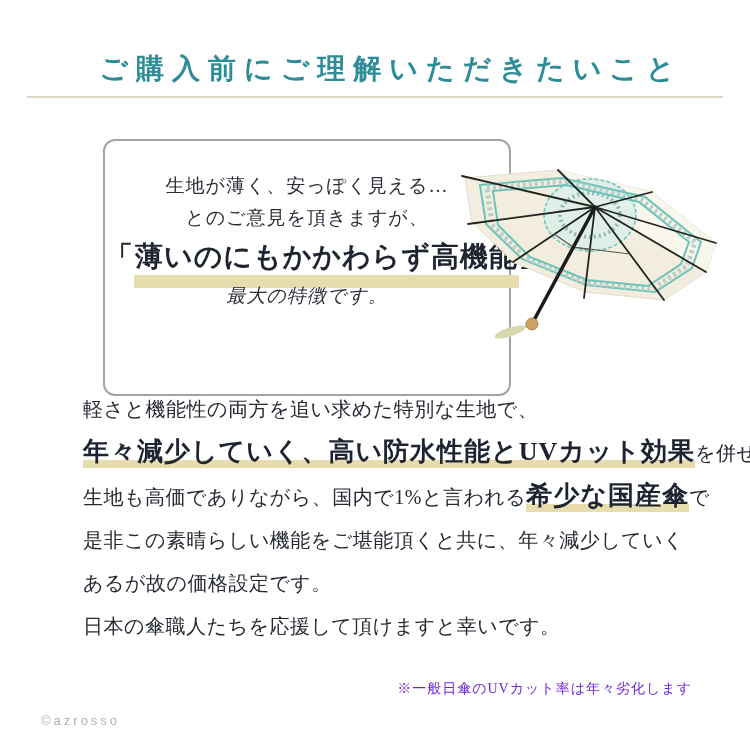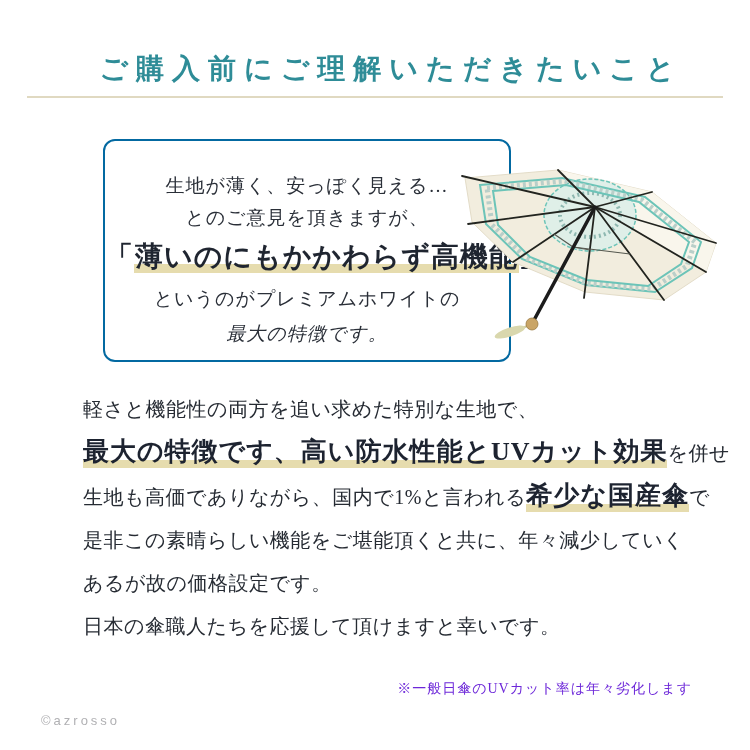--- a/index.html
+++ b/index.html
@@ -17,37 +17,37 @@
     letter-spacing:8px;
     color:#2e8c97;
     margin:0;
   }
   .title-divider{
     position:absolute;left:27px;top:96px;width:696px;height:2px;
     background:#e0d9c1;
   }
   
   .callout{
-    position:absolute;left:103px;top:139px;width:408px;height:223px;
+    position:absolute;left:103px;top:139px;width:408px;height:257px;
     box-sizing:border-box;
-    border:2px solid #0369a1;border-radius:12px;
+    border:2px solid #a3a3a3;border-radius:12px;
     text-align:center;
     padding-top:29px;
   }
   .callout p{margin:0;}
   .c-line{font-size:19px;line-height:32px;letter-spacing:1px;color:#2a2f38;}
   .c-big{
     font-size:28px;font-weight:700;line-height:46px;
     letter-spacing:1px;color:#1f2530;white-space:nowrap;
   }
   .c-line4{line-height:38px;}
   .c-line5{line-height:32px;font-style:italic;}
   .hl{
     background:linear-gradient(transparent 72%, #e6dcae 72%);
-    padding:0 1px 1px 1px;
+    padding:0 1px 16px 1px;
   }
   
   .body-text{
     position:absolute;left:80px;top:386px;width:630px;
   }
   .body-text p{
     margin:3px;font-size:20px;line-height:40px;letter-spacing:0.5px;
     color:#262b33;white-space:nowrap;
   }
   .em{
@@ -74,21 +74,20 @@
 </head>
 <body>
 
 <h1 class="page-title">ご購入前にご理解いただきたいこと</h1>
 <div class="title-divider"></div>
 
 <div class="callout">
   <p class="c-line">生地が薄く、安っぽく見える…</p>
   <p class="c-line">とのご意見を頂きますが、</p>
   <p class="c-big"><span>「</span><span class="hl">薄いのにもかかわらず高機能</span><span>」</span></p>
-  <p class="c-line c-line4">というのがプレミアムホワイトの</p>
   <p class="c-line c-line5">最大の特徴です。</p>
 </div>
 
 <svg class="umbrella" viewBox="0 0 290 200" xmlns="http://www.w3.org/2000/svg">
 
   <polygon points="25,26 118,18 212,40 276,91 266,120 224,148 145,140 73,110 32,70" fill="#f2edde" stroke="#e3dcc8" stroke-width="1"></polygon>
 
   <polygon points="155,55 118,18 212,40 276,91 266,120" fill="#f9f6ec"></polygon>
 
   <ellipse cx="150" cy="63" rx="46" ry="36" fill="#ddeee9" opacity="0.9"></ellipse>
@@ -120,21 +119,21 @@
   <line x1="155" y1="55" x2="93" y2="170" stroke="#1c1c1c" stroke-width="3.5" stroke-linecap="round"></line>
 
   <line x1="92" y1="172" x2="80" y2="177" stroke="#c9c69a" stroke-width="2"></line>
   <ellipse cx="70" cy="180" rx="16" ry="4.5" fill="#d9d7ad" transform="rotate(-18 70 180)"></ellipse>
 
   <circle cx="92" cy="172" r="6" fill="#caa566" stroke="#9a7b43" stroke-width="0.8"></circle>
 </svg>
 
 <div class="body-text">
   <p><span>軽さと機能性の両方を追い求めた特別な生地で、</span></p>
-  <p><span class="em">最大の特徴です、高い防水性能とUVカット効果</span><span>を併せ</span></p>
+  <p><span class="em">年々減少していく、高い防水性能とUVカット効果</span><span>を併せ</span></p>
   <p><span>生地も高価でありながら、国内で1%と言われる</span><span class="em">希少な国産傘</span><span>で</span></p>
   <p><span>是非この素晴らしい機能をご堪能頂くと共に、年々減少していく</span></p>
   <p><span>あるが故の価格設定です。</span></p>
   <p><span>日本の傘職人たちを応援して頂けますと幸いです。</span></p>
 </div>
 
 <p class="footnote">※一般日傘のUVカット率は年々劣化します</p>
 <p class="watermark">©azrosso</p>
 
 </body></html>

